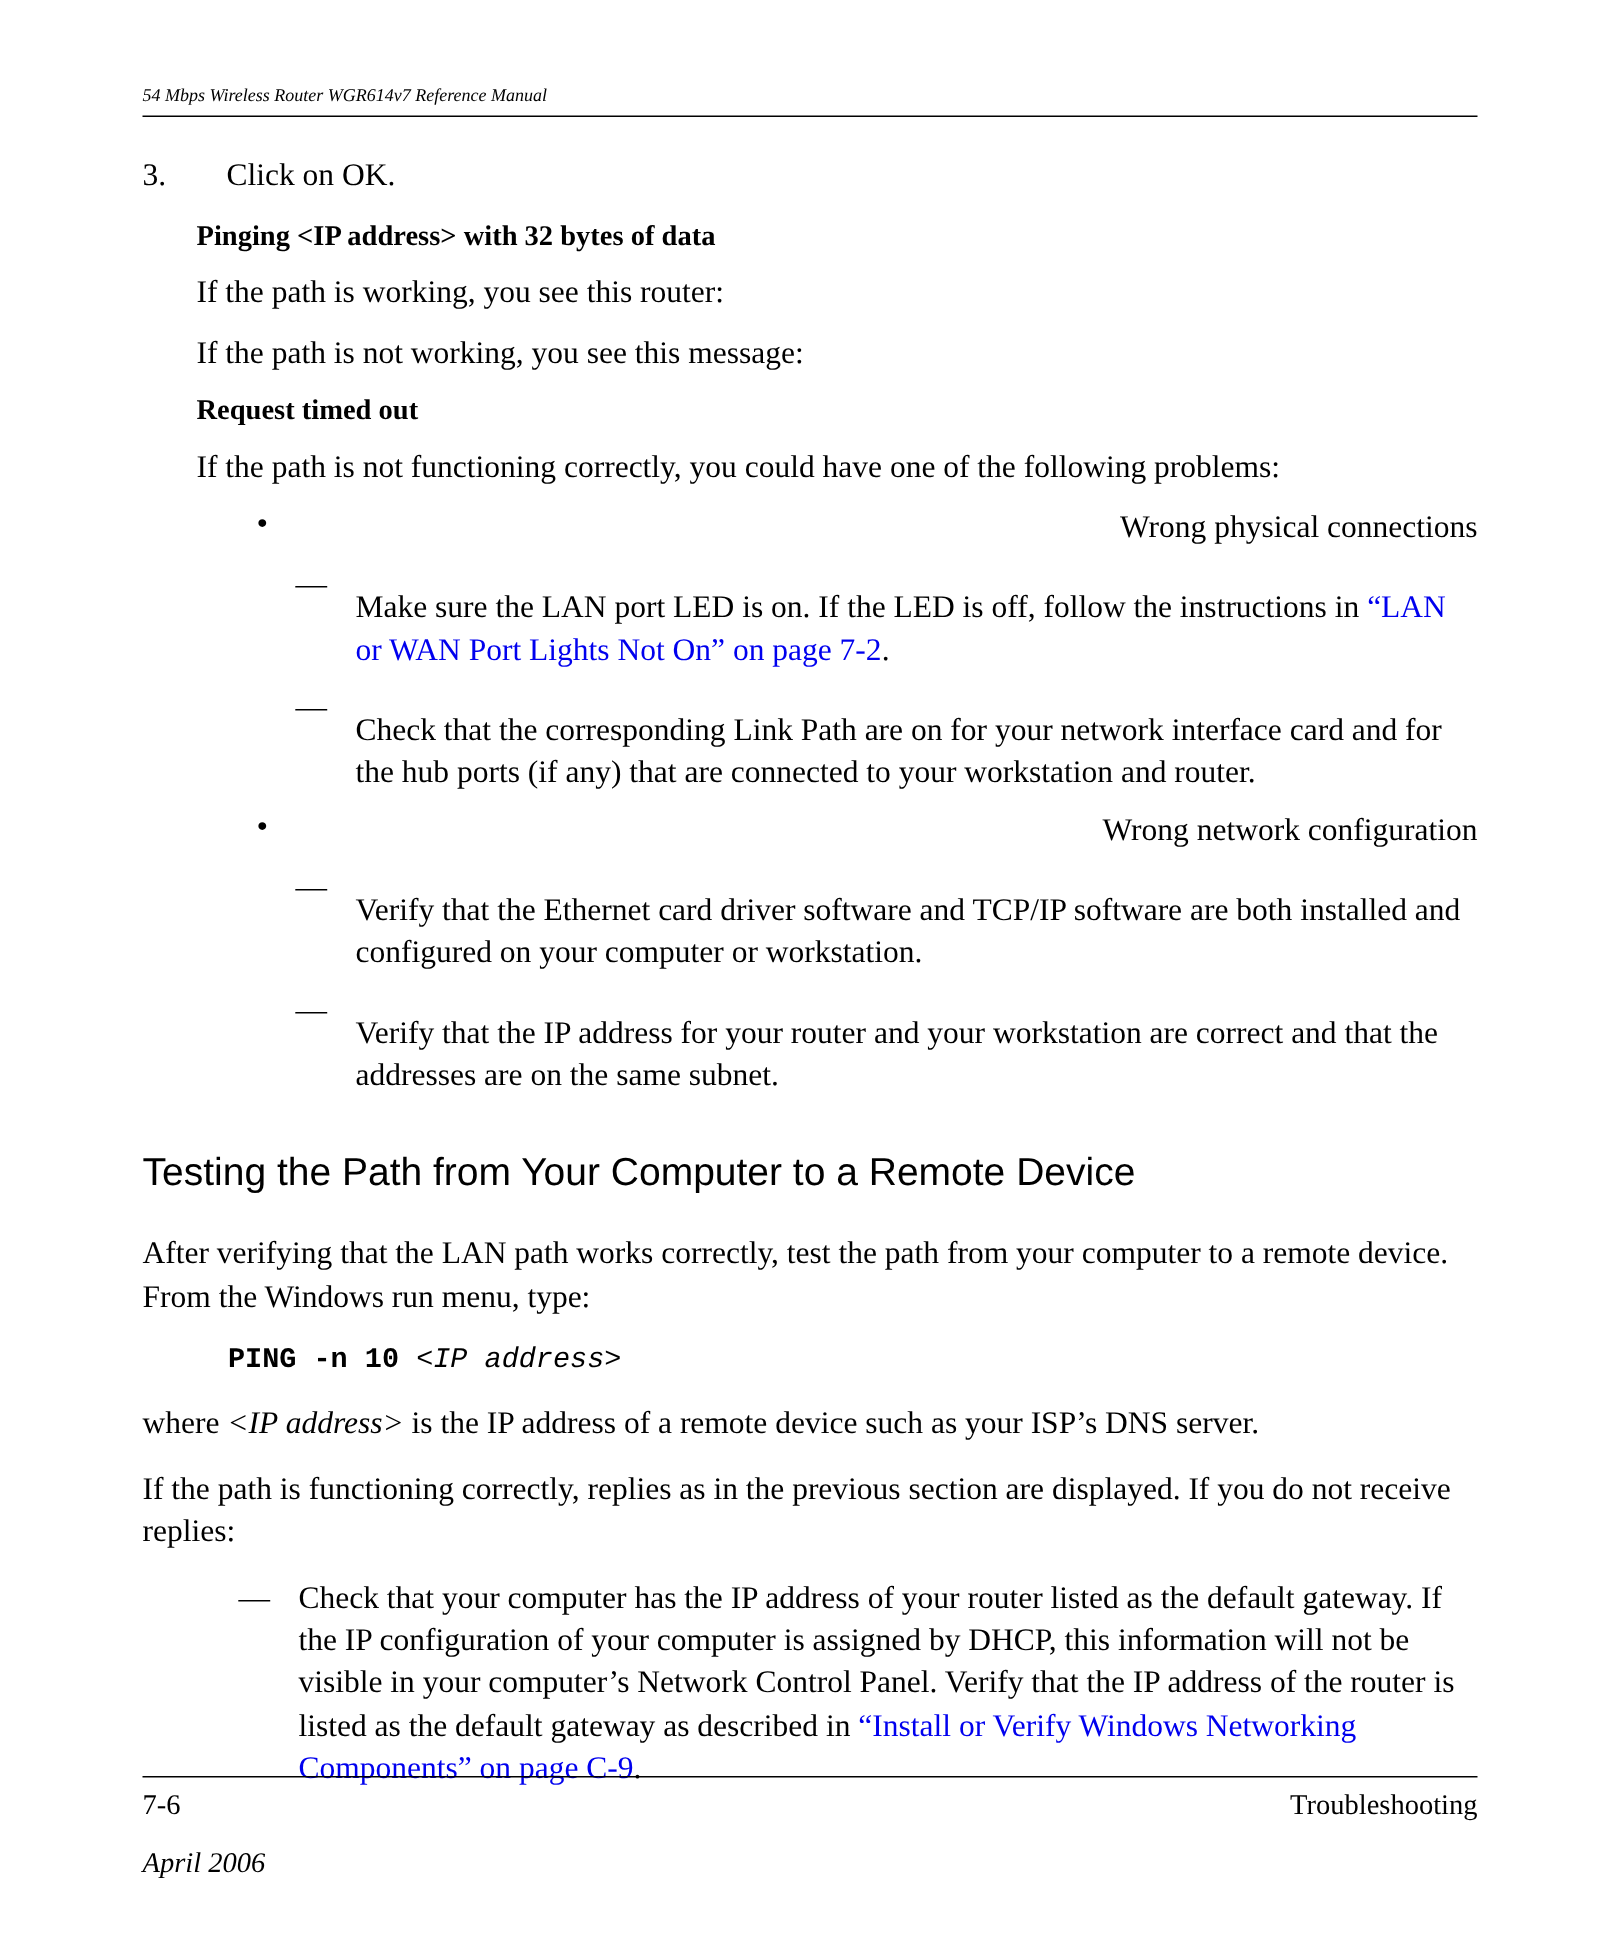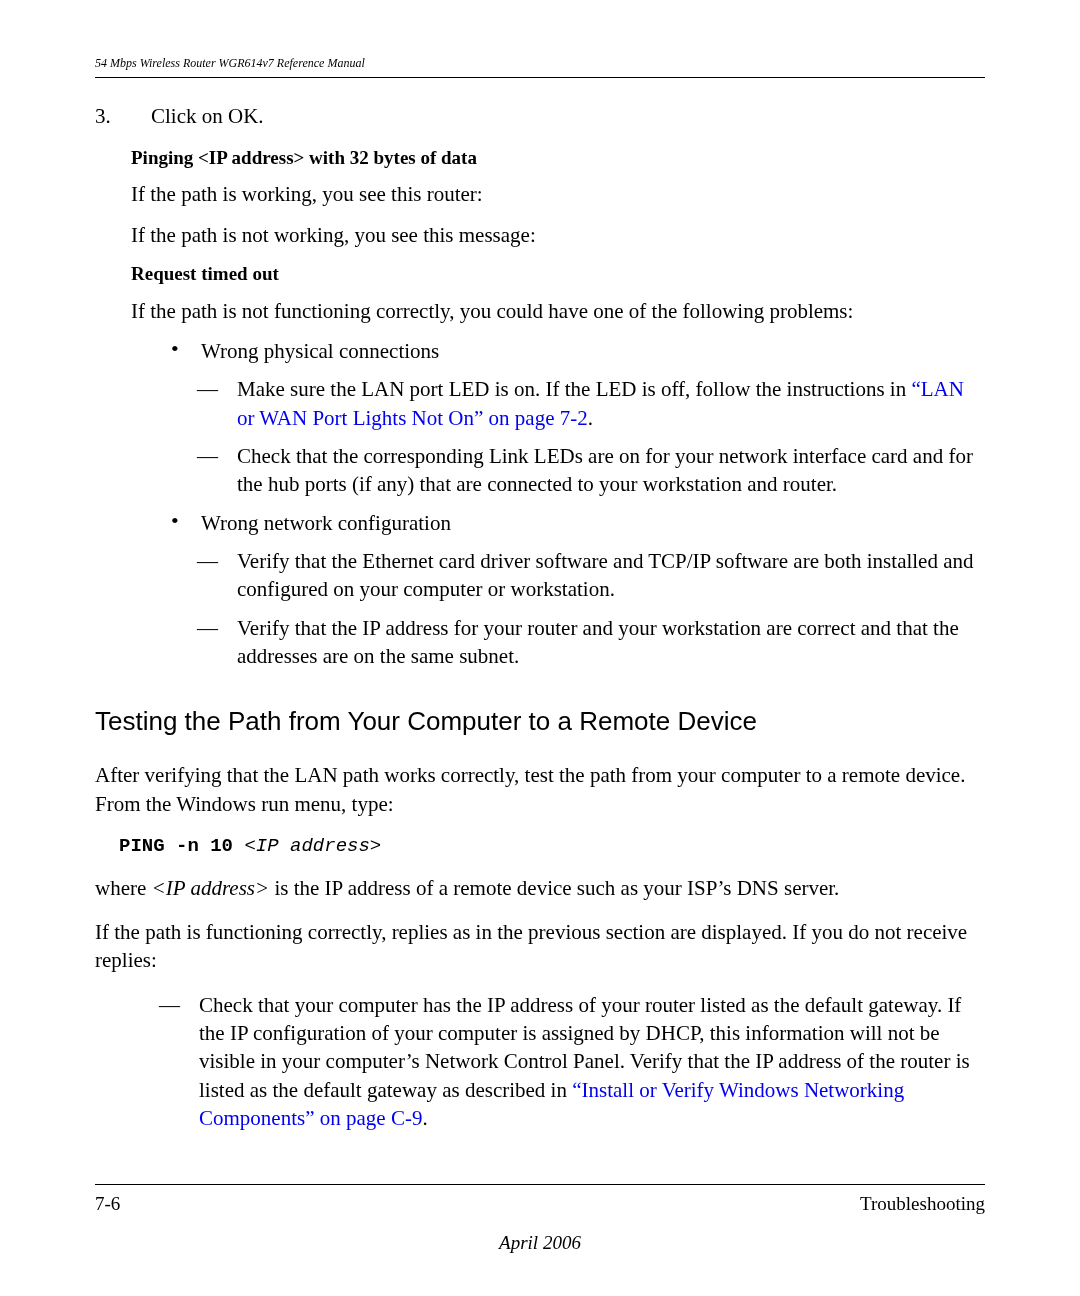--- a/index.html
+++ b/index.html
@@ -34,59 +34,58 @@
     .code {
       font-family: Liberation Serif, serif;
       font-weight: bold;
       font-size: 19px;
       margin-bottom: 10px;
     }
     .code-indent { margin-left: 0; }
     .bullet-list { margin-left: 36px; }
     .bullet-row { display: flex; margin-bottom: 10px; }
     .bullet-row .dot { width: 34px; flex-shrink: 0; text-align: left; padding-left: 4px; font-size: 22px; line-height: 1.1; }
-    .bullet-row .btxt { flex: 1; }
+    .bullet-row .btxt { flex: 1; text-align: right; }
     .dash-list { margin-left: 30px; }
     .dash-row { display: flex; margin-bottom: 10px; }
     .dash-row .dash { width: 40px; flex-shrink: 0; padding-left: 0; }
-    .dash-row .dtxt { flex: 1; }
+    .dash-row .dtxt { flex: 1; margin-top: 15px; }
     a.link { color: #0000EE; text-decoration: none; }
     h2.section {
       font-family: Arial, Helvetica, sans-serif;
       font-weight: normal;
       font-size: 26px;
       margin-top: 34px;
       margin-bottom: 22px;
     }
     .body-para { margin-bottom: 16px; }
     .ping-code {
       font-family: "Courier New", Courier, monospace;
       font-weight: bold;
       font-size: 19px;
-      margin-left: 24px;
+      margin-left: 57px;
       margin-bottom: 14px;
     }
     .ping-code .placeholder {
       font-weight: normal;
       font-style: italic;
     }
     .ital { font-style: italic; }
     .footer-rule {
       border: none;
       border-top: 1.5px solid #000;
       margin-top: 12px;
     }
     .footer {
       display: flex;
       justify-content: space-between;
       font-size: 19px;
       margin-top: 6px;
     }
     .footer-date {
-      text-align: center;
       font-style: italic;
       font-size: 19px;
       margin-top: 14px;
     }
     .check-dash-row { display: flex; margin-bottom: 10px; margin-left: 64px;}
     .check-dash-row .dash { width: 40px; flex-shrink: 0; }
     .check-dash-row .dtxt { flex: 1; }
   </style>
 </head>
 <body>
@@ -113,21 +112,21 @@
     </div>
     <div class="dash-list">
       <div class="dash-row">
         <div class="dash">—</div>
         <div class="dtxt">
           <span>Make sure the LAN port LED is on. If the LED is off, follow the instructions in </span><a href="#" class="link">“LAN or WAN Port Lights Not On” on page 7-2</a><span>.</span>
         </div>
       </div>
       <div class="dash-row">
         <div class="dash">—</div>
-        <div class="dtxt">Check that the corresponding Link LEDs are on for your network interface card and for the hub ports (if any) that are connected to your workstation and router.</div>
+        <div class="dtxt">Check that the corresponding Link Path are on for your network interface card and for the hub ports (if any) that are connected to your workstation and router.</div>
       </div>
     </div>
 
     <div class="bullet-row">
       <div class="dot">•</div>
       <div class="btxt">Wrong network configuration</div>
     </div>
     <div class="dash-list">
       <div class="dash-row">
         <div class="dash">—</div>

